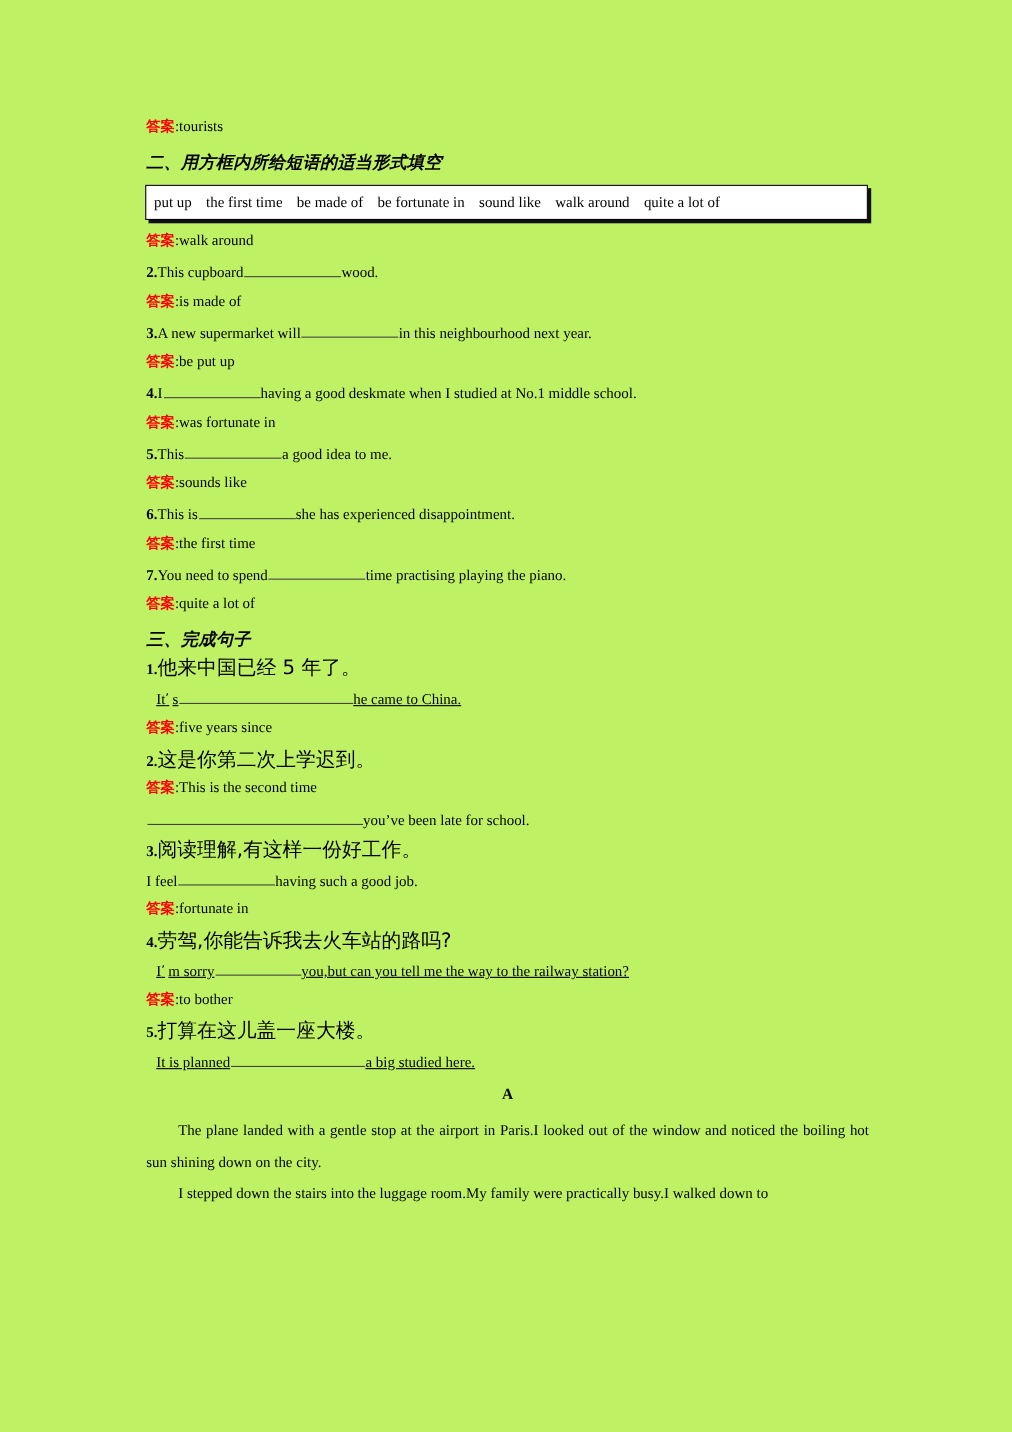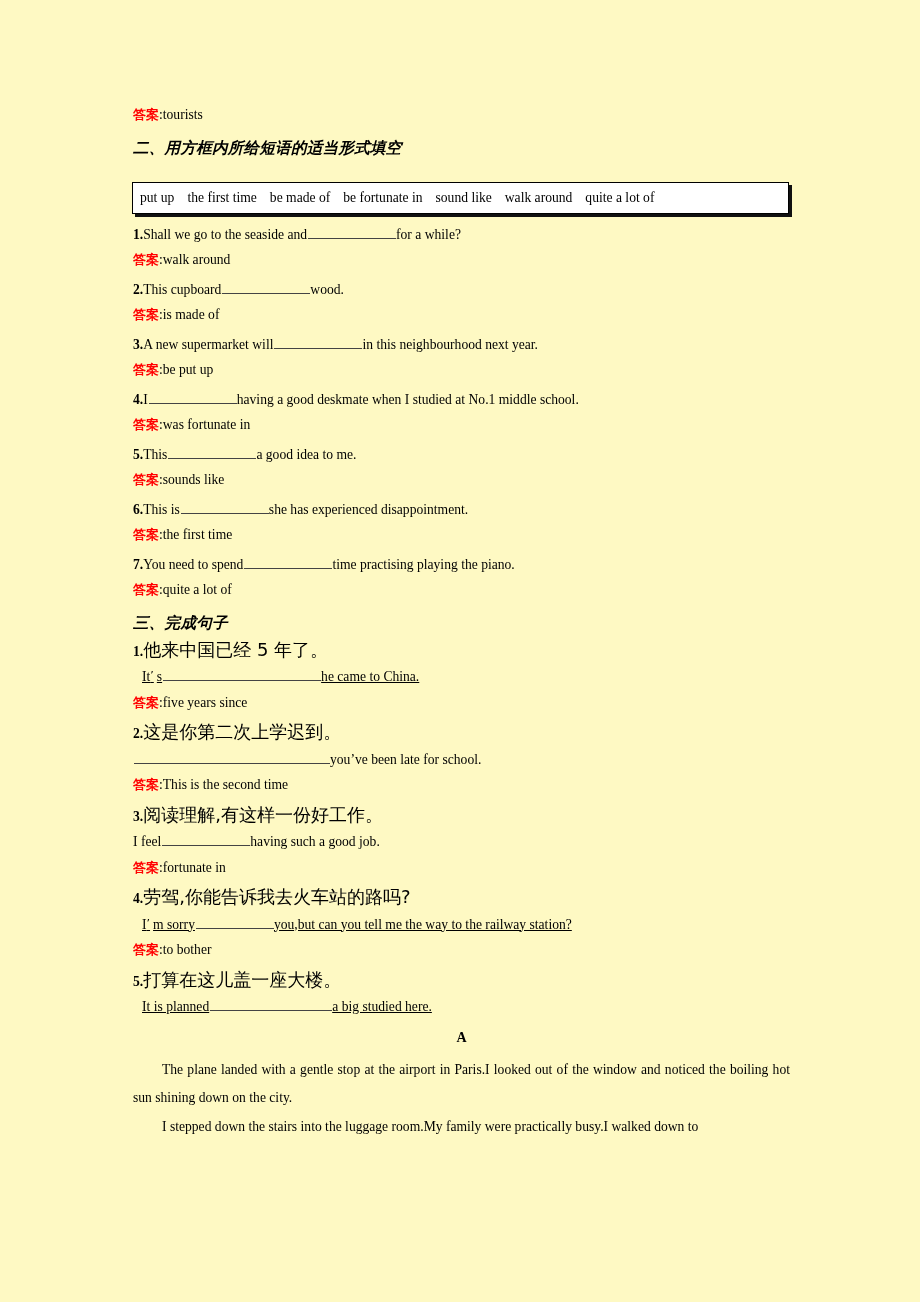--- a/index.html
+++ b/index.html
@@ -14,21 +14,21 @@
     font-family: "Liberation Serif", "DejaVu Serif", serif;
     color: #000000;
     overflow: hidden;
   }
   .page {
     position: absolute;
     left: 0;
     top: 0;
     width: 920px;
     height: 1302px;
-    background: #fef9c3;
+    background: #bef264;
   }
   .content {
     position: absolute;
     left: 133px;
     top: 108px;
     width: 660px;
   }
 
   
   .line {
@@ -73,21 +73,21 @@
     height: 30px;
     line-height: 24px;
     letter-spacing: 0.3px;
     font-style: italic;
   }
 
   
   .phrase-box-wrap {
     position: relative;
     height: 38px;
-    margin-top: 16px;
+    margin-top: 2px;
     margin-bottom: 6px;
     text-align: center;
   }
   .phrase-box {
     position: absolute;
     left: -1px;
     top: 0;
     width: 657px;
     height: 32px;
     border: 1.3px solid #000000;
@@ -171,23 +171,20 @@
     <div class="section-heading">二、用方框内所给短语的适当形式填空</div>
 
     <div class="phrase-box-wrap">
       <div class="phrase-box">
         <div class="phrase-list">
           <span class="ph">put up</span><span class="gap"></span><span class="ph">the first time</span><span class="gap"></span><span class="ph">be made of</span><span class="gap"></span><span class="ph">be fortunate in</span><span class="gap"></span><span class="ph">sound like</span><span class="gap"></span><span class="ph">walk around</span><span class="gap"></span><span class="ph">quite a lot of</span>
         </div>
       </div>
     </div>
 
-    <div class="row">
-      <div class="line"><span class="qnum">1.</span><span class="qtext">Shall we go to the seaside and</span><span class="blank b-md"></span><span class="qtext">for a while?</span></div>
-    </div>
     <div class="row answer">
       <div class="line"><span class="zh">答案</span><span class="colon">:</span><span class="val">walk around</span></div>
     </div>
 
     <div class="row">
       <div class="line"><span class="qnum">2.</span><span class="qtext">This cupboard</span><span class="blank b-md"></span><span class="qtext">wood.</span></div>
     </div>
     <div class="row answer">
       <div class="line"><span class="zh">答案</span><span class="colon">:</span><span class="val">is made of</span></div>
     </div>
@@ -235,25 +232,25 @@
     <div class="row indent1">
       <div class="line"><span class="qtext">It</span><span class="apos">’</span><span class="qtext">s</span><span class="blank b-xl"></span><span class="qtext">he came to China.</span></div>
     </div>
     <div class="row answer">
       <div class="line"><span class="zh">答案</span><span class="colon">:</span><span class="val">five years since</span></div>
     </div>
 
     <div class="row">
       <div class="line"><span class="qnum">2.</span><span class="zhtext">这是你第二次上学迟到。</span></div>
     </div>
+    <div class="row answer">
+      <div class="line"><span class="zh">答案</span><span class="colon">:</span><span class="val">This is the second time</span></div>
+    </div>
     <div class="row">
       <div class="line"><span class="blank b-xxl"></span><span class="qtext">you’ve been late for school.</span></div>
-    </div>
-    <div class="row answer">
-      <div class="line"><span class="zh">答案</span><span class="colon">:</span><span class="val">This is the second time</span></div>
     </div>
 
     <div class="row">
       <div class="line"><span class="qnum">3.</span><span class="zhtext">阅读理解,有这样一份好工作。</span></div>
     </div>
     <div class="row">
       <div class="line"><span class="qtext">I feel</span><span class="blank b-md"></span><span class="qtext">having such a good job.</span></div>
     </div>
     <div class="row answer">
       <div class="line"><span class="zh">答案</span><span class="colon">:</span><span class="val">fortunate in</span></div>

